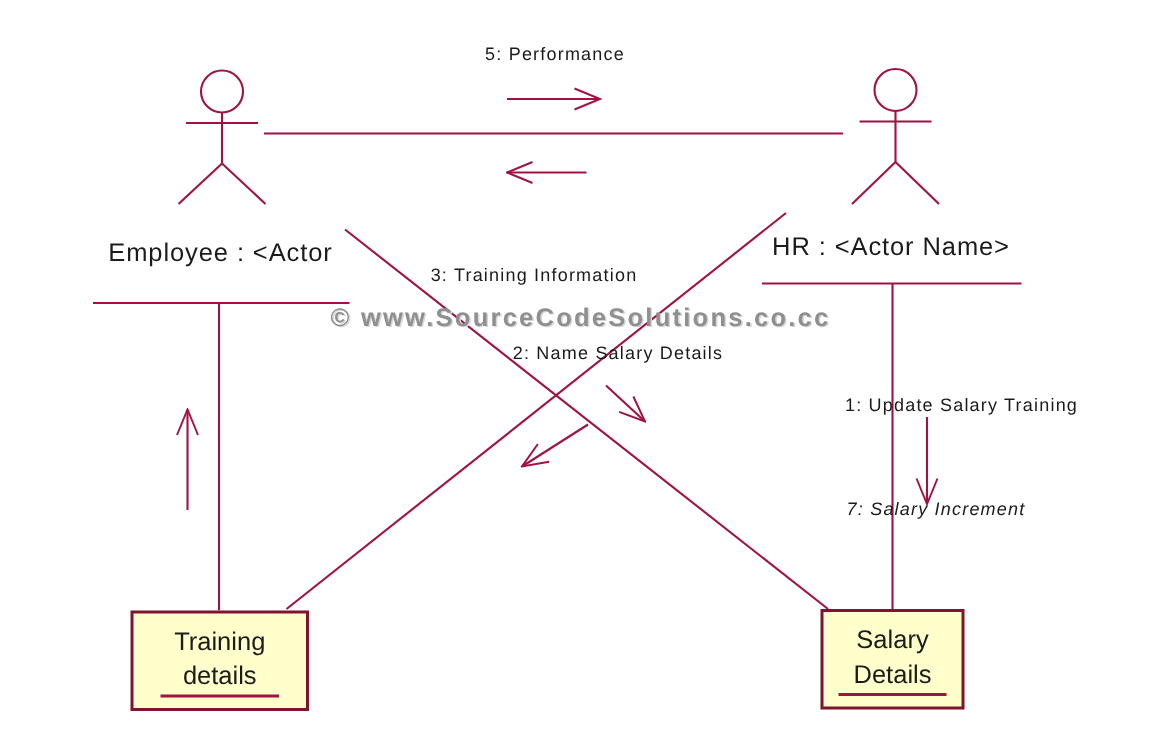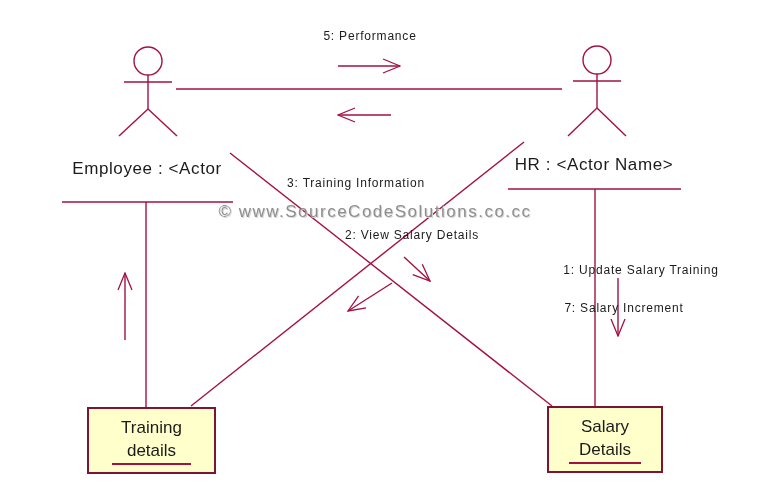--- a/index.html
+++ b/index.html
@@ -16,23 +16,24 @@
     position:absolute;transform:translateX(-50%);white-space:nowrap;
     font-size:12px;letter-spacing:.8px;color:var(--text,#1B1B1B);
   }
   .actor-lbl{
     position:absolute;transform:translateX(-50%);text-align:left;
     font-size:17px;letter-spacing:.6px;line-height:25px;color:var(--text,#1B1B1B);
     white-space:nowrap;
   }
   .watermark{
     position:absolute;transform:translateX(-50%);white-space:nowrap;
-    font-size:17px;font-weight:normal;letter-spacing:1.5px;
+    font-size:17px;font-weight:bold;letter-spacing:1.5px;
     color:var(--watermark,#8F8F8F);
     text-shadow:1px 1px 0 #d6d6d6;
+    margin-left:12px;
   }
   
   .obj-box{
     position:absolute;box-sizing:border-box;
     background:var(--fill,#FFFFCC);border:2px solid var(--border,#7D1434);
     display:flex;flex-direction:column;align-items:center;justify-content:center;
     font-size:17px;line-height:23px;color:var(--text,#1B1B1B);text-align:center;
   }
   .obj-underline{
     display:inline-block;border-bottom:2px solid var(--line,#A21240);
@@ -85,26 +86,26 @@
 
   <div class="actor-lbl" style="left:147px;top:156px;">
     <div>Employee : &lt;Actor</div>
   </div>
   <div class="actor-lbl" style="left:594px;top:152px;">HR : &lt;Actor Name&gt;</div>
 
   <div class="watermark" style="left:375px;top:202px;">© www.SourceCodeSolutions.co.cc</div>
 
   <div class="lbl" style="left:370px;top:29px;">5: Performance</div>
   <div class="lbl" style="left:356px;top:131px;margin-top:45px;">3: Training Information</div>
-  <div class="lbl" style="left:412px;top:228px;">2: View Salary Details</div>
+  <div class="lbl" style="left:412px;top:228px;">2: Name Salary Details</div>
   <div class="lbl" style="left:641px;top:263px;">1: Update Salary Training</div>
-  <div class="lbl" style="left:624px;top:301px;">7: Salary Increment</div>
+  <div class="lbl" style="left:624px;top:332px;font-style:italic;">7: Salary Increment</div>
 
-  <div class="obj-box" style="left:87px;top:407px;width:129px;height:67px;">
+  <div class="obj-box" style="left:87px;top:407px;width:119px;height:67px;">
     <div>Training</div>
     <div class="obj-underline">details</div>
   </div>
-  <div class="obj-box" style="left:547px;top:406px;width:116px;height:67px;">
+  <div class="obj-box" style="left:547px;top:406px;width:96px;height:67px;">
     <div>Salary</div>
     <div class="obj-underline" style="padding:0 10px 1px 10px;">Details</div>
   </div>
 
 </div>
 
 </body></html>

